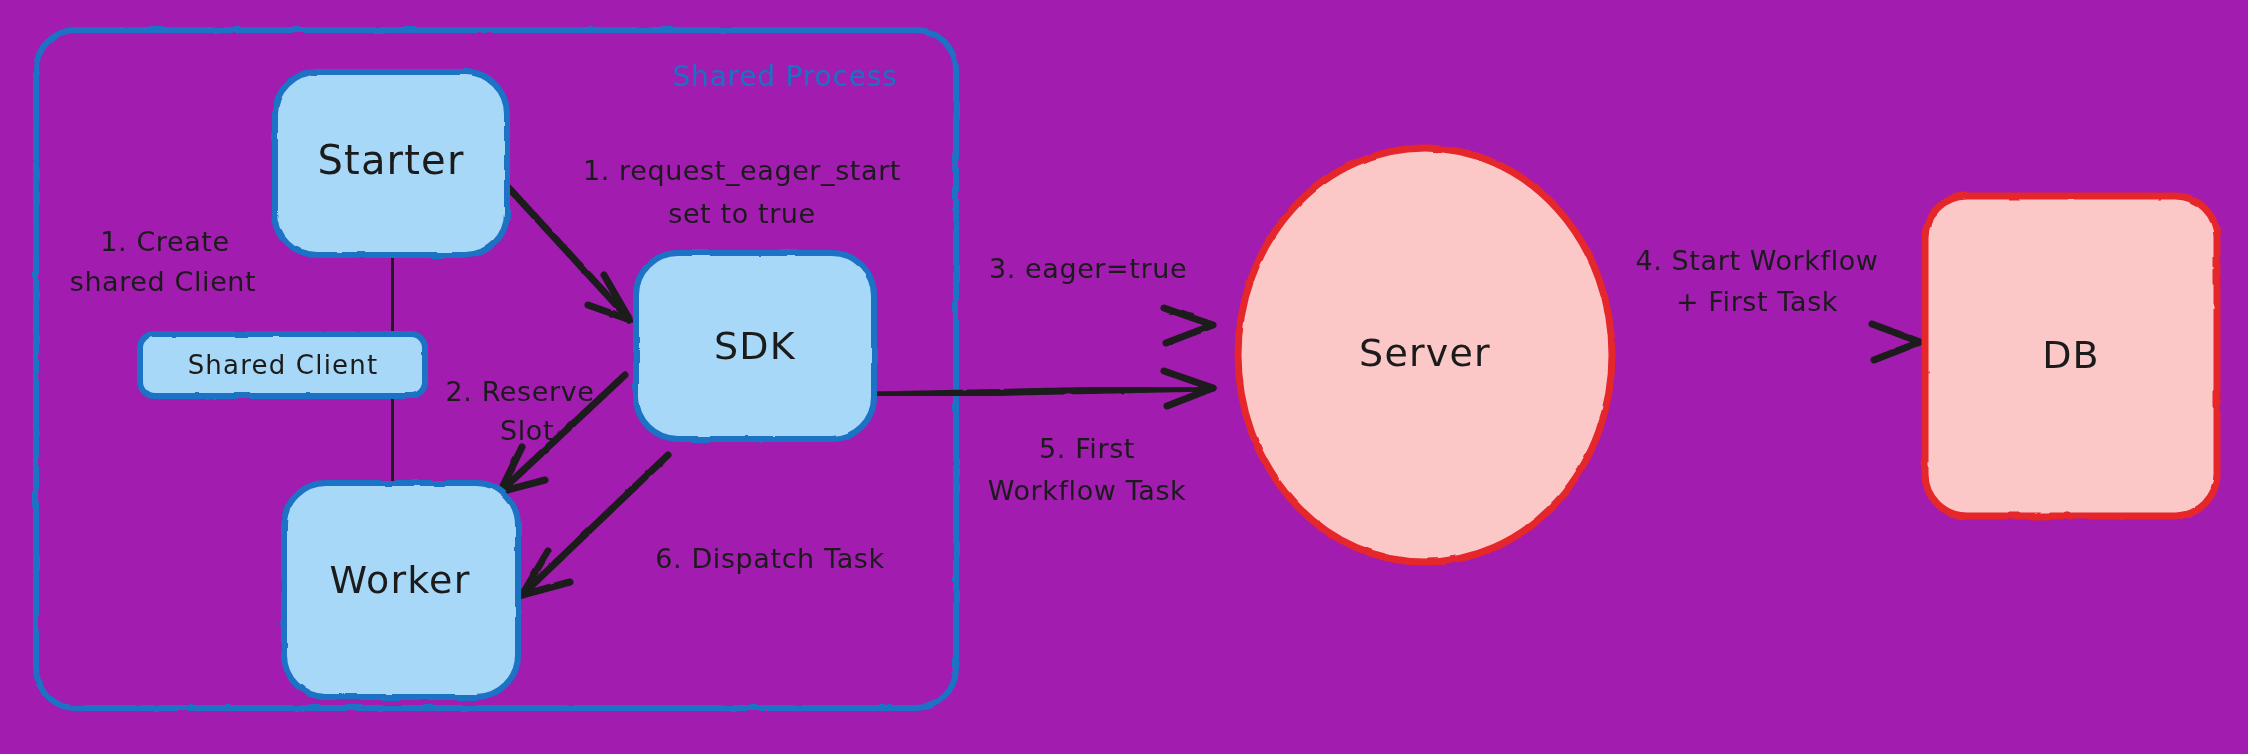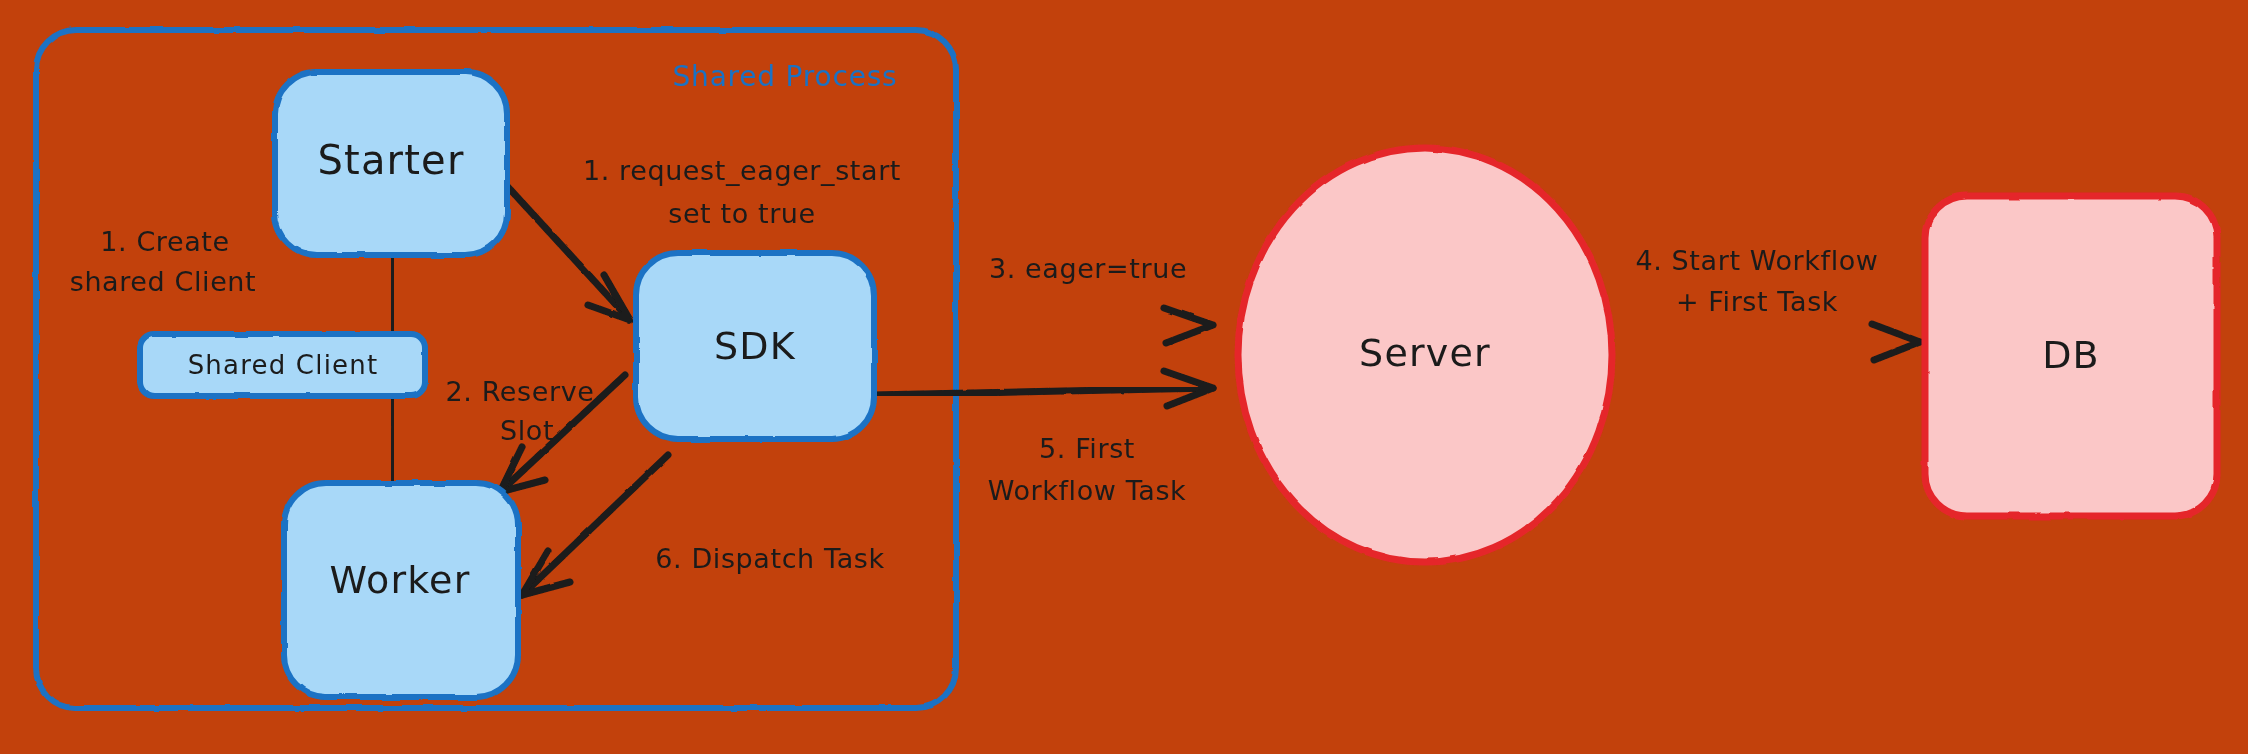--- a/index.html
+++ b/index.html
@@ -1,21 +1,21 @@
 <!DOCTYPE html>
 <html><head>
 <meta charset="utf-8">
 <style>
   html,body{margin:0;padding:0;background:#ffffff;}
   body{
     width:2248px;height:754px;
     font-family:"DejaVu Sans","Liberation Sans",sans-serif;
     overflow:hidden;
   }
-  #canvas{position:relative;width:2248px;height:754px;background:#c2410c;}
+  #canvas{position:relative;width:2248px;height:754px;background:#a21caf;}
   svg#diagram{position:absolute;inset:0;width:2248px;height:754px;display:block;}
 
   .node-label{
     font-family:"DejaVu Sans","Liberation Sans",sans-serif;
     fill:#1b1b1b;
     text-anchor:middle;
     dominant-baseline:middle;
     font-weight:400;
     letter-spacing:1.2px;
   }

